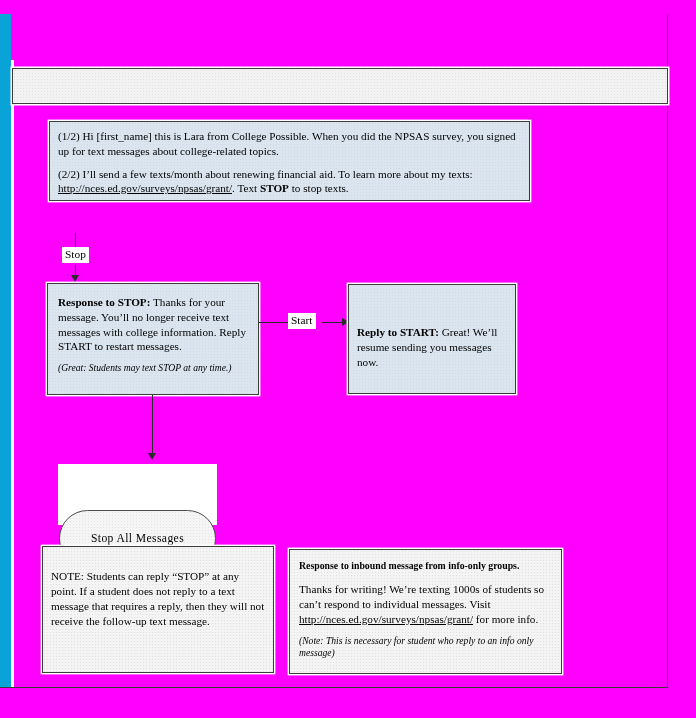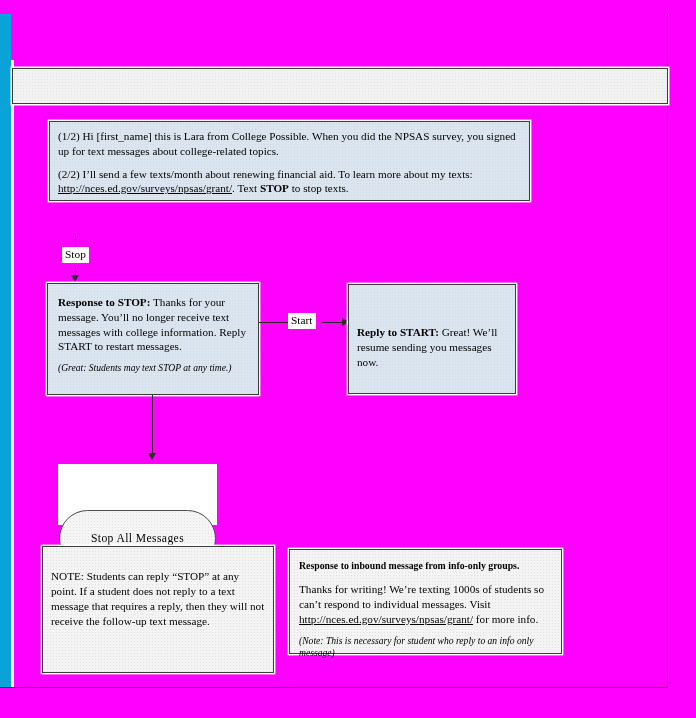--- a/index.html
+++ b/index.html
@@ -145,21 +145,21 @@
   #box-intro   { left: 49px;  top: 121px; width: 481px; height: 80px; }
   #box-stopresp{ left: 47px;  top: 283px; width: 212px; height: 112px; padding: 11px 10px 16px 10px;}
   #box-start   { left: 348px; top: 284px; width: 168px; height: 110px; padding: 16px; }
   #box-start .inner {
     position: absolute;
     left: 8px;
     top: 40px;
     right: 7px;
   }
   #box-note    { left: 42px;  top: 546px; width: 232px; height: 127px; padding: 22px 8px 8px 8px;}
-  #box-inbound { left: 289px; top: 549px; width: 273px; height: 105px; padding: 9px 9px 8px 9px;}
+  #box-inbound { left: 289px; top: 549px; width: 273px; height: 125px; padding: 9px 9px 8px 9px;}
 
   
   #pill-bg {
     position: absolute;
     left: 58px;
     top: 464px;
     width: 159px;
     height: 61px;
     background: #ffffff;
   }

